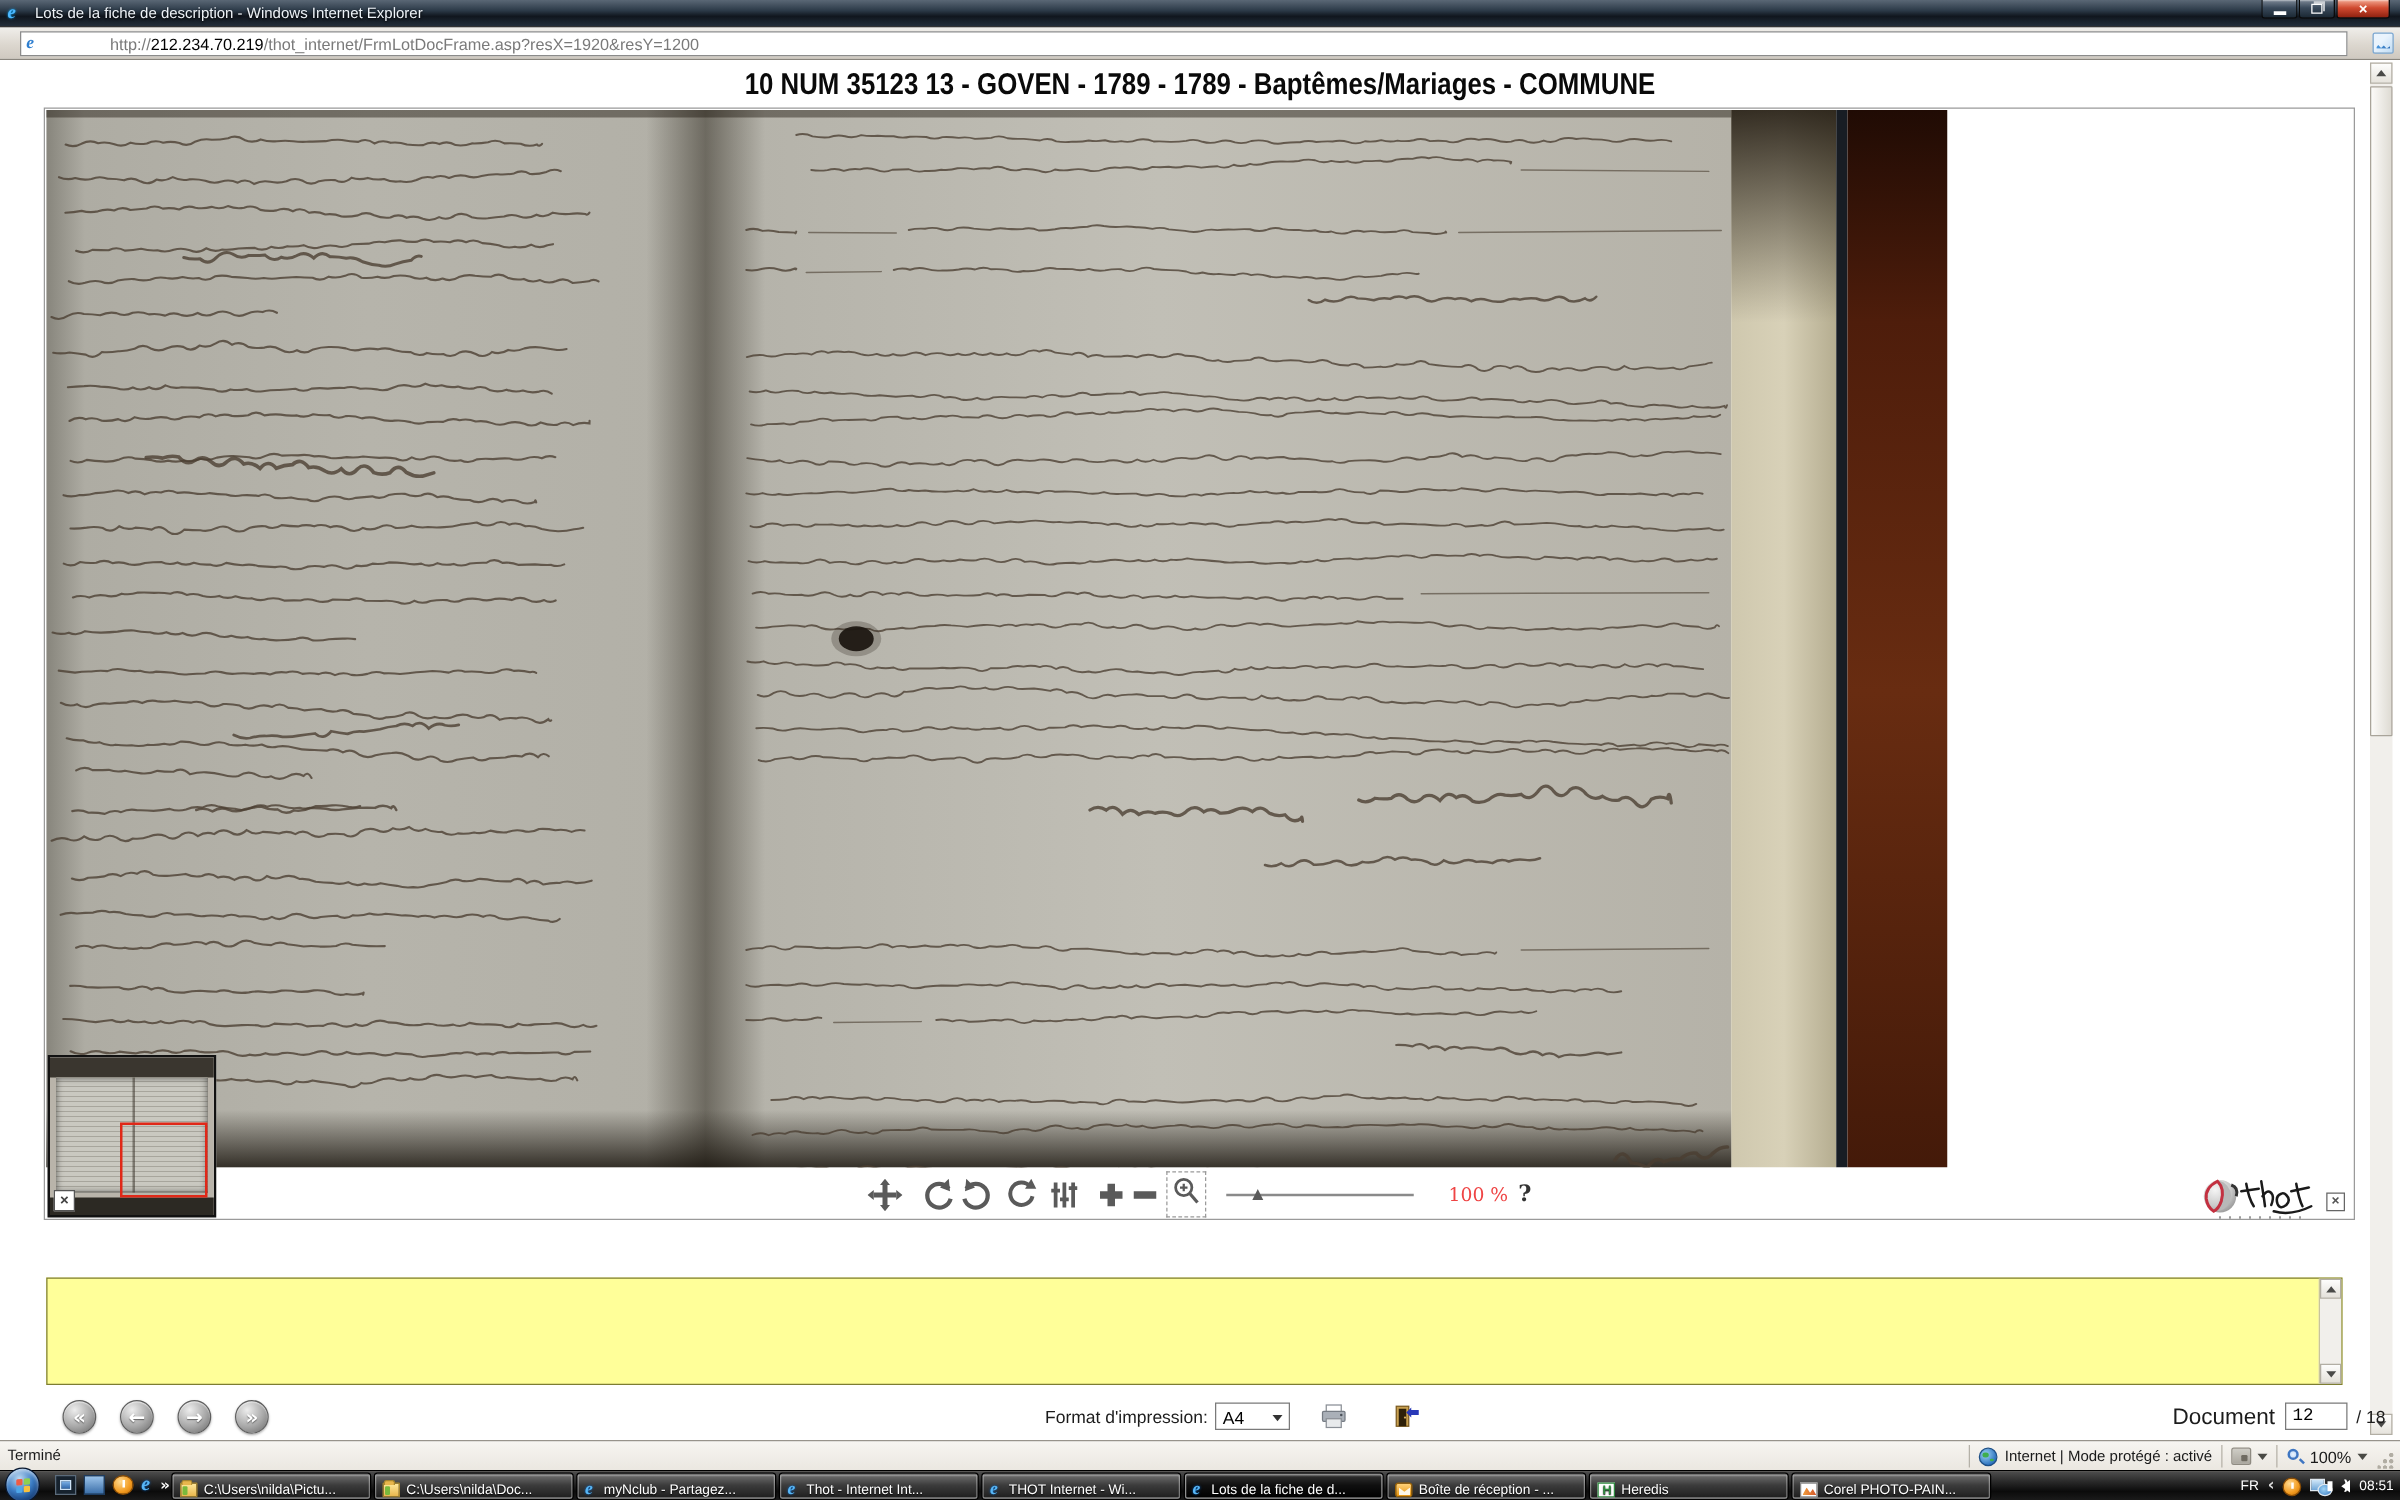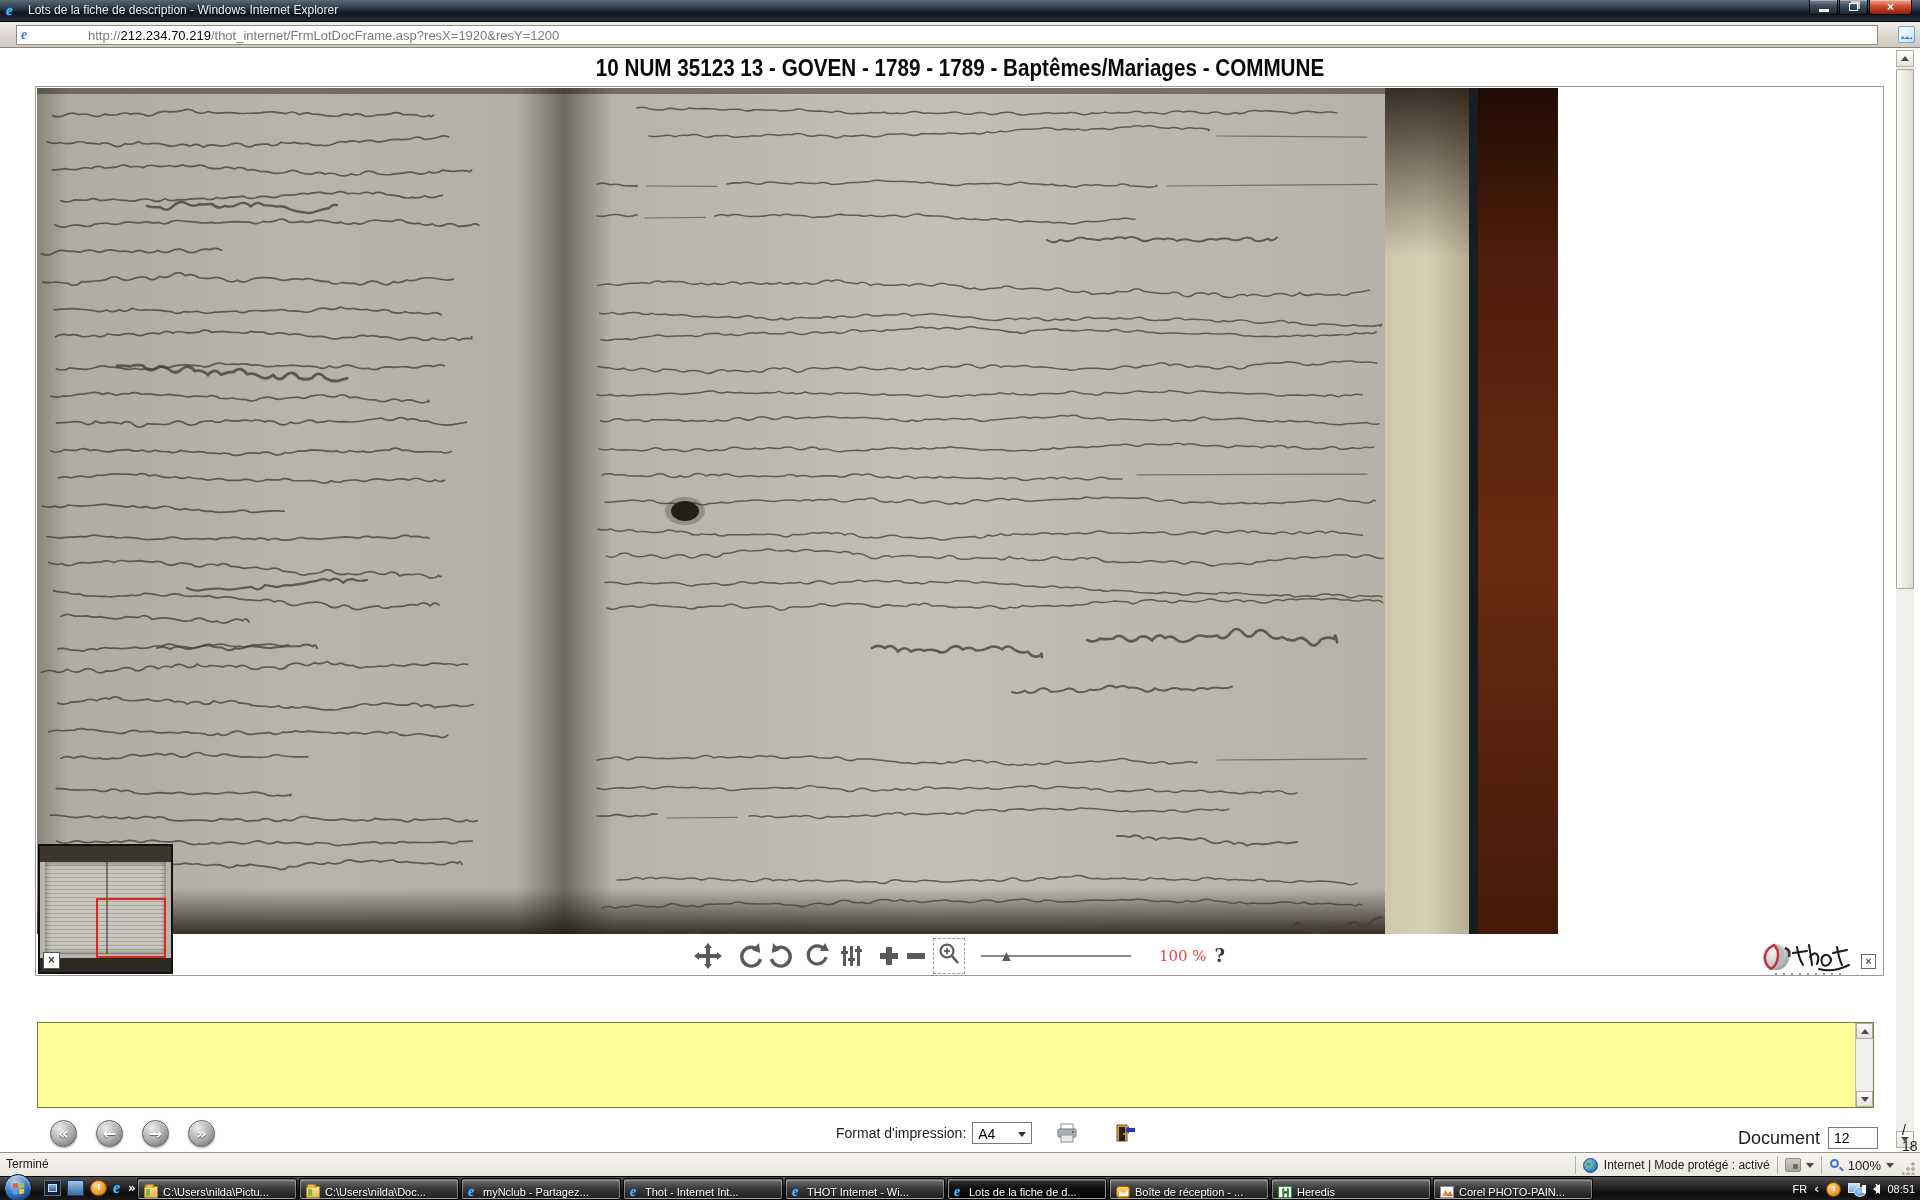--- a/index.html
+++ b/index.html
@@ -106,22 +106,22 @@
     text-shadow:0 1px 1px rgba(0,0,0,.5); box-shadow:0 1px 2px rgba(0,0,0,.35), inset 0 1px 1px rgba(255,255,255,.6); }
   .printgroup { position:absolute; left:836px; top:1074px; display:flex; align-items:center; }
   .printlabel { font-size:14px; color:#1c1c1c; }
   .combo { position:relative; width:60px; height:22px; border:1px solid #7a7a7a; background:#fff; margin-left:6px; }
   .combo .cval { position:absolute; left:5px; top:3px; font-size:14px; color:#000; }
   .combo .caret { position:absolute; right:5px; top:9px; width:0; height:0;
     border-left:4px solid transparent; border-right:4px solid transparent; border-top:5px solid #333; }
   .printer { margin-left:24px; } .door { margin-left:36px; }
   .docgroup { position:absolute; left:1738px; top:1074px; display:flex; align-items:center; }
   .doclabel { font-size:18px; color:#1c1c1c; }
-  .docinput { width:50px; height:22px; border:1px solid #7a7a7a; font-size:14px; padding-left:5px; margin-left:8px; }
-  .doctotal { font-size:14px; color:#1c1c1c; margin-left:24px; }
+  .docinput { width:50px; height:22px; border:1px solid #7a7a7a; font-size:14px; padding-left:5px; margin-left:8px;font-family:Liberation Mono, monospace; }
+  .doctotal { font-size:14px; color:#1c1c1c; margin-left:7px; }
 
   
   .statusbar { position:absolute; left:0; top:1152px; width:1920px; height:36px;
     background:linear-gradient(#f7f5f1,#e4e0d8); border-top:1px solid #97938b; }
   .st-left { position:absolute; left:6px; top:4px; font-size:12px; color:#1a1a1a; }
   .st-right { position:absolute; right:2px; top:0; height:24px; display:flex; align-items:center; }
   .st-sep { width:1px; height:18px; background:#b5b1a8; margin:0 7px; }
   .globe { width:15px; height:15px; border-radius:50%;
     background:radial-gradient(circle at 35% 35%, #9fd4f5, #2f74c0 70%); border:1px solid #1d4f86; position:relative; }
   .globe::after { content:""; position:absolute; left:2px; top:3px; width:5px; height:4px; background:#3fae4e; border-radius:40%; box-shadow:5px 4px 0 -1px #3fae4e; }

